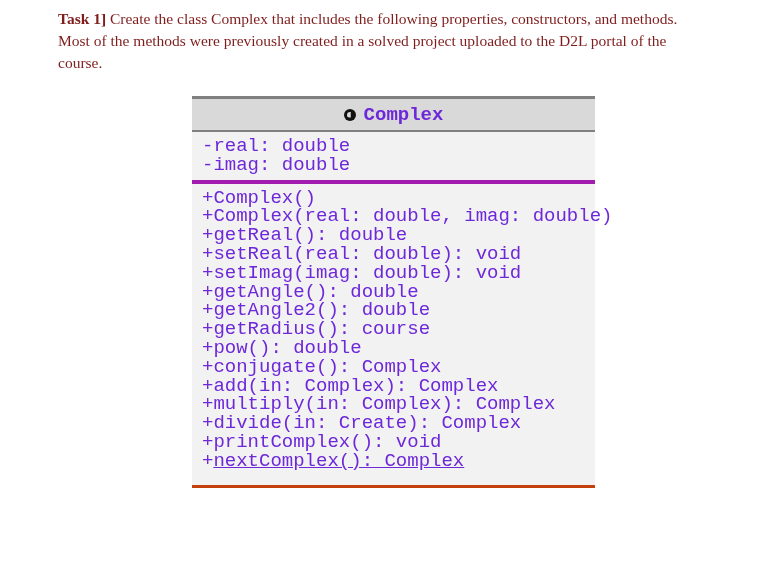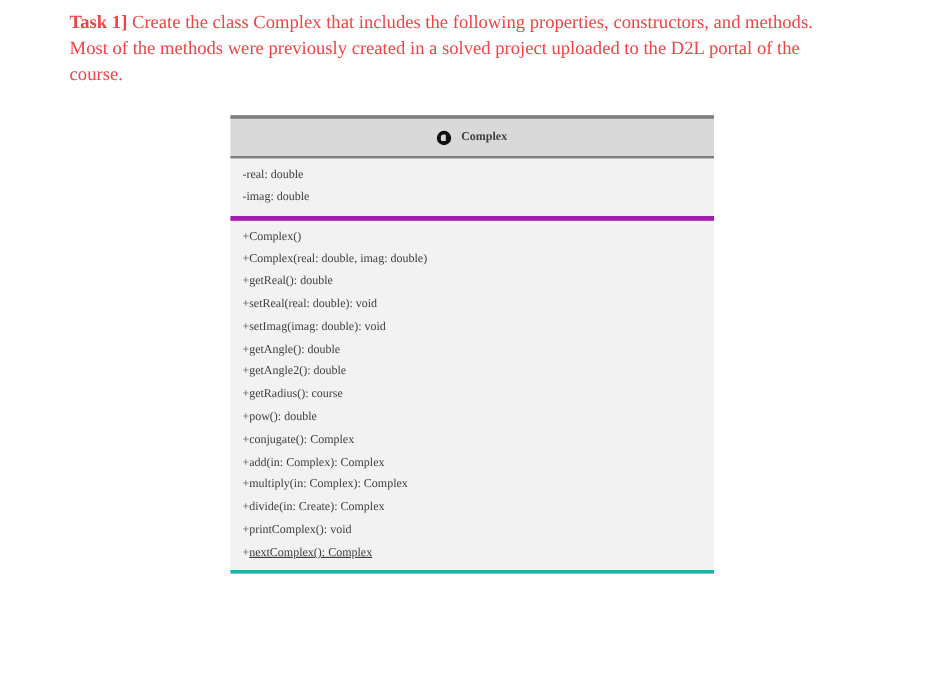--- a/index.html
+++ b/index.html
@@ -16,34 +16,34 @@
       height: 570px;
     }
     .task-text {
       position: absolute;
       left: 58px;
       top: 8px;
       width: 700px;
       font-family: "Liberation Serif", serif;
       font-size: 15.5px;
       line-height: 22px;
-      color: #ef4444;
+      color: #7f1d1d;
     }
     .task-text .task-label { font-weight: bold; }
     .task-text .line { display: block; white-space: nowrap; }
 
     .uml {
       position: absolute;
       left: 192px;
       top: 96px;
       width: 403px;
       background: #f2f2f2;
-      font-family: Liberation Serif, serif;
-      font-size: 10px;
-      color: #404040;
+      font-family: Liberation Mono, monospace;
+      font-size: 19px;
+      color: #6d28d9;
     }
     .uml-header {
       background: #d9d9d9;
       border-top: 3px solid #808080;
       border-bottom: 2px solid #808080;
       height: 31px;
       display: flex;
       align-items: center;
       justify-content: center;
       font-weight: bold;
@@ -64,22 +64,22 @@
       width: 6px; height: 6px;
       border-radius: 50%;
       background: #d9d9d9;
       clip-path: polygon(0 0, 70% 0, 70% 100%, 0 100%);
     }
     .uml-attrs {
       padding: 5px 0 5px 10px;
       border-bottom: 4px solid #a21caf;
     }
     .uml-methods {
-      padding: 5px 0 4px 10px;
-      border-bottom: 3px solid #14b8a6;
+      padding: 5px 0 14px 10px;
+      border-bottom: 3px solid #c2410c;
     }
     .uml-line {
       height: 18.8px;
       line-height: 18.8px;
       white-space: nowrap;
     }
     .static-part { text-decoration: underline; }
   </style>
 </head>
 <body>

